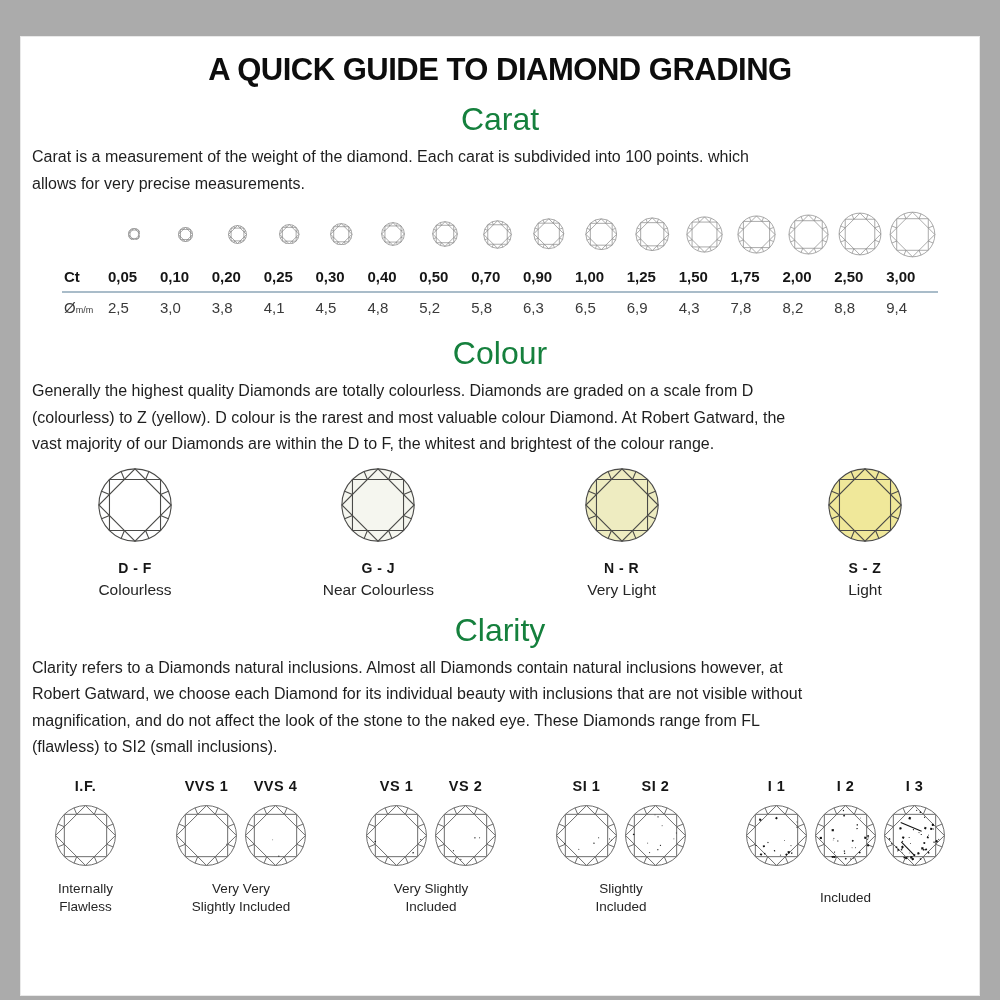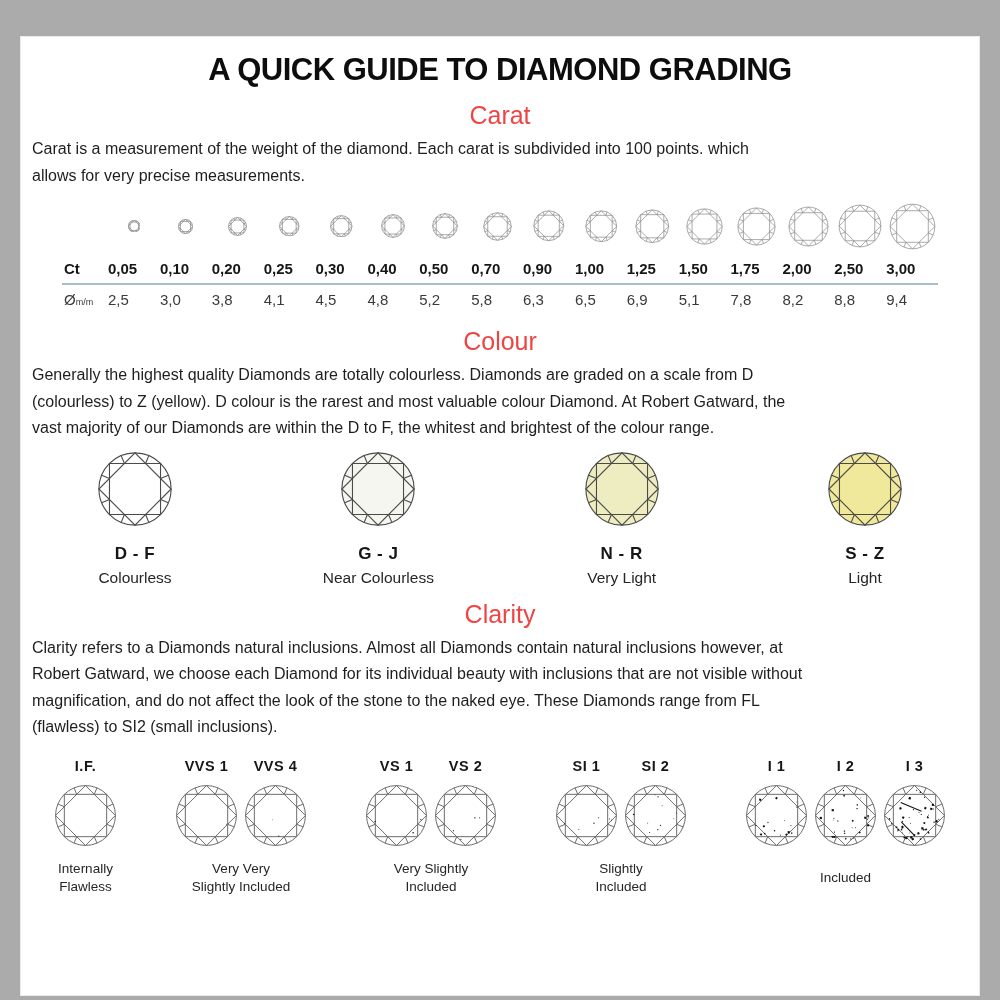--- a/index.html
+++ b/index.html
@@ -25,23 +25,23 @@
     margin: 16px 0 0;
     text-align: center;
     font-size: 31px;
     font-weight: 700;
     letter-spacing: -0.5px;
     color: #0d0d0d;
   }
   h2.section-heading {
     margin: 13px 0 0;
     text-align: center;
-    font-size: 25px;
+    font-size: 32px;
     font-weight: 400;
-    color: #ef4444;
+    color: #15803d;
   }
   p.section-desc {
     margin: 6px auto 0;
     max-width: 936px;
     text-align: left;
     font-size: 16px;
     line-height: 1.66;
     white-space: pre-line;
     color: #1e1e1e;
   }
@@ -72,21 +72,21 @@
     padding: 0 36px;
     margin-top: 9px;
   }
   .colour-col {
     width: 158px;
     display: flex;
     flex-direction: column;
     align-items: center;
   }
   .colour-col svg { margin-bottom: 17px; }
-  .colour-range { font-weight: 700; font-size: 17px; letter-spacing: 0.5px; color: #161616; }
+  .colour-range { font-weight: 700; font-size: 14px; letter-spacing: 0.5px; color: #161616; }
   .colour-name { font-size: 15.5px; margin-top: 5px; color: #262626; }
   
   .clarity-row {
     display: flex;
     justify-content: space-between;
     align-items: flex-start;
     padding: 0 34px;
     margin-top: 17px;
   }
   .clarity-group { display: flex; flex-direction: column; align-items: center; }
@@ -396,21 +396,21 @@
         <div class="mm-cell">3,0</div>
         <div class="mm-cell">3,8</div>
         <div class="mm-cell">4,1</div>
         <div class="mm-cell">4,5</div>
         <div class="mm-cell">4,8</div>
         <div class="mm-cell">5,2</div>
         <div class="mm-cell">5,8</div>
         <div class="mm-cell">6,3</div>
         <div class="mm-cell">6,5</div>
         <div class="mm-cell">6,9</div>
-        <div class="mm-cell">5,1</div>
+        <div class="mm-cell">4,3</div>
         <div class="mm-cell">7,8</div>
         <div class="mm-cell">8,2</div>
         <div class="mm-cell">8,8</div>
         <div class="mm-cell">9,4</div>
       </div>
   </section>
 
   <section>
     <h2 class="section-heading">Colour</h2>
     <p class="section-desc">Generally the highest quality Diamonds are totally colourless. Diamonds are graded on a scale from D

